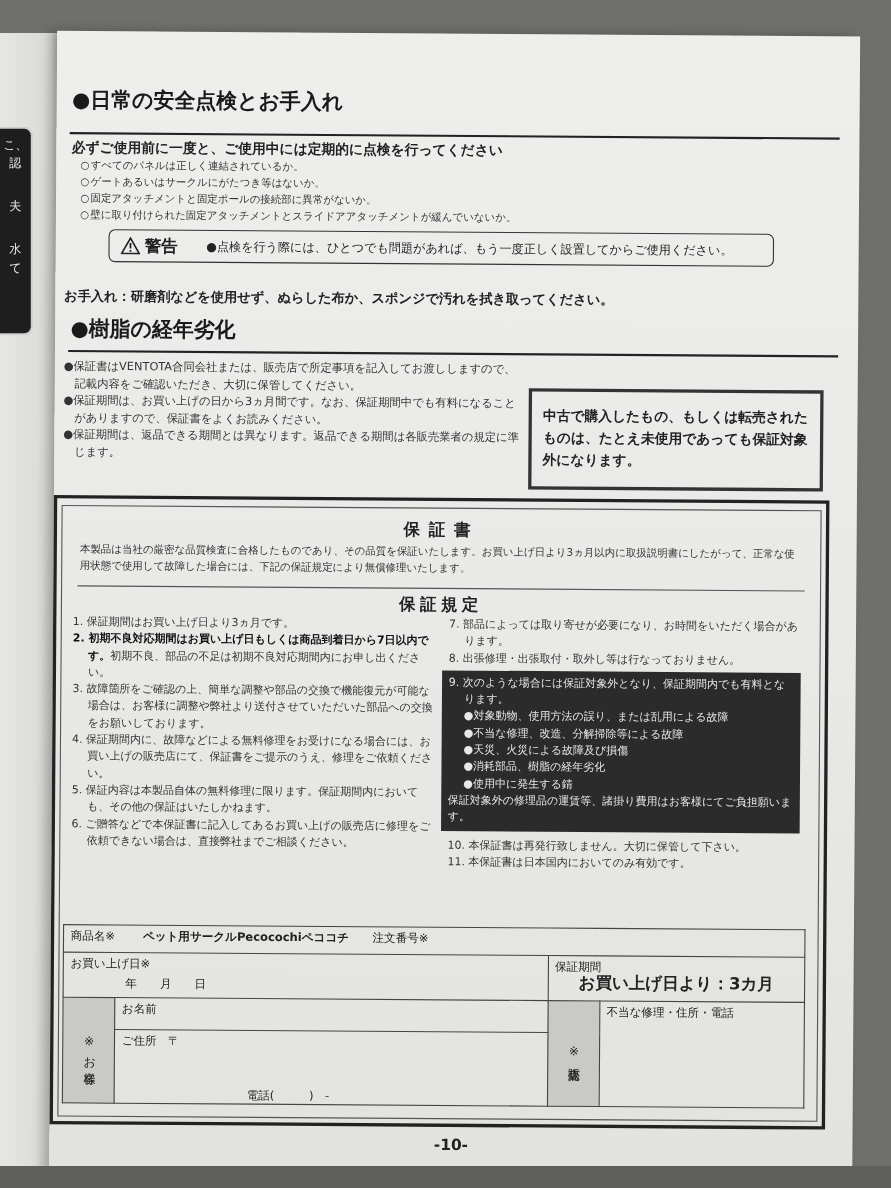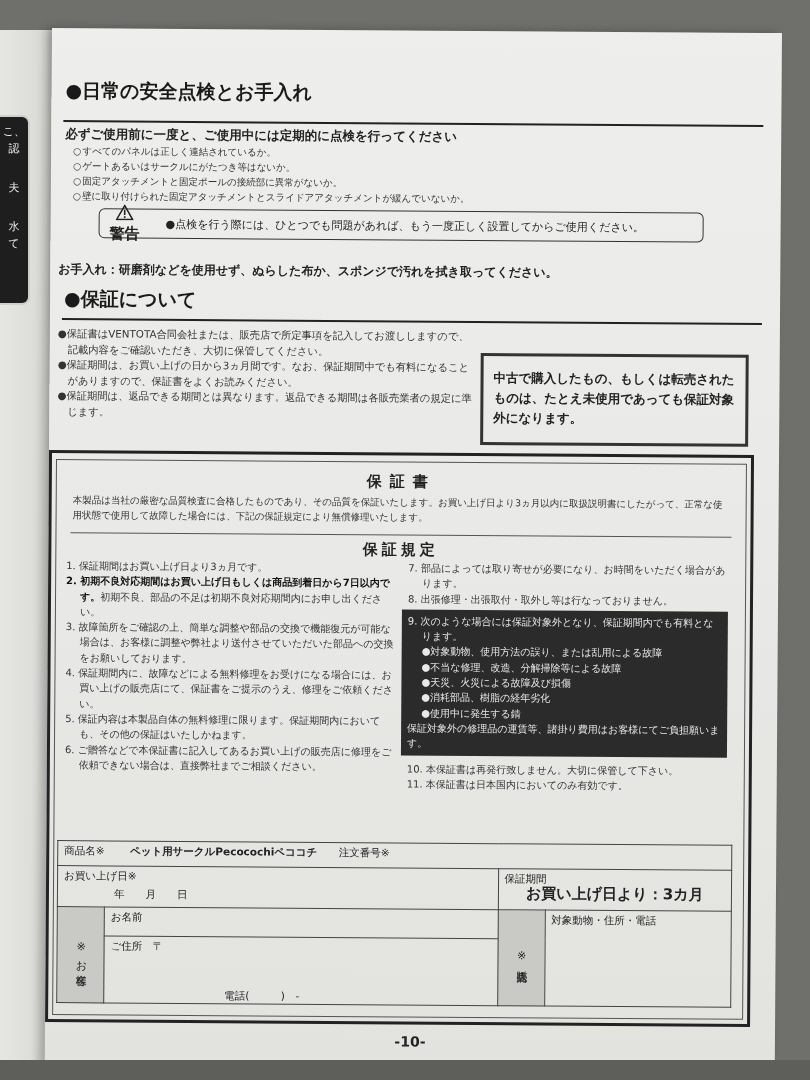--- a/index.html
+++ b/index.html
@@ -40,21 +40,21 @@
   .intro {
     position: absolute; left: 14px; top: 98px; font-weight: bold; font-size: 12.5px;
   }
   .checks { position: absolute; left: 22px; top: 115px; font-size: 9.5px; line-height: 15px; color:#333; }
   .checks div::before { content: "○"; margin-right: 1px; }
   .warn-box {
     position: absolute; left: 48px; top: 180px; width: 605px; height: 30px;
     border: 1.5px solid #333; border-radius: 6px;
     display: flex; align-items: center; padding-left: 10px; box-sizing: border-box;
   }
-  .warn-label { font-weight: bold; font-size: 15px; display: flex; align-items: center; gap: 4px; margin-right: 26px; flex-direction: column; }
+  .warn-label { font-weight: bold; font-size: 15px; display: flex; align-items: center; gap: 4px; margin-right: 26px; }
   .warn-text { font-size: 11px; }
   .care { position: absolute; left: 8px; top: 233px; font-weight: bold; font-size: 12px; }
   .wbullets { position: absolute; left: 8px; top: 298px; width: 420px; font-size: 10.3px; line-height: 15.5px; color:#333; }
   .wbullets p { margin: 0; padding-left: 10px; text-indent: -10px; }
   .wbullets p::before { content: "●"; }
   .used-box {
     position: absolute; left: 431px; top: 322px; width: 268px; height: 92px;
     border: 3px solid #333; box-sizing: border-box; padding: 12px 10px;
     font-weight: bold; font-size: 12.5px; line-height: 20px;
   }
@@ -115,21 +115,21 @@
           <path d="M9 1 L17 15 L1 15 Z" fill="none" stroke="#222" stroke-width="1.5"></path>
           <rect x="8.2" y="5.5" width="1.6" height="5" fill="#222"></rect>
           <rect x="8.2" y="11.8" width="1.6" height="1.6" fill="#222"></rect>
         </svg>
       <span>警告</span>
     </div>
     <div class="warn-text">●点検を行う際には、ひとつでも問題があれば、もう一度正しく設置してからご使用ください。</div>
   </div>
   <div class="care">お手入れ：研磨剤などを使用せず、ぬらした布か、スポンジで汚れを拭き取ってください。</div>
 
-  <div class="sec-title" style="top:258px">●保証について</div>
+  <div class="sec-title" style="top:258px">●樹脂の経年劣化</div>
   <div class="sec-rule" style="top:290px"></div>
   <div class="wbullets">
     <p>保証書はVENTOTA合同会社または、販売店で所定事項を記入してお渡ししますので、記載内容をご確認いただき、大切に保管してください。</p>
     <p>保証期間は、お買い上げの日から3ヵ月間です。なお、保証期間中でも有料になることがありますので、保証書をよくお読みください。</p>
     <p>保証期間は、返品できる期間とは異なります。返品できる期間は各販売業者の規定に準じます。</p>
   </div>
   <div class="used-box">中古で購入したもの、もしくは転売されたものは、たとえ未使用であっても保証対象外になります。</div>
 
   <div class="cert">
     <div class="cert-inner">
@@ -181,21 +181,21 @@
           </td>
           <td colspan="3">
             <div>保証期間</div>
             <div style="text-align:center; font-weight:bold; font-size:15px; margin-top:-2px">お買い上げ日より：3カ月</div>
           </td>
         </tr>
         <tr>
           <td rowspan="2" class="shade"><span style="writing-mode:vertical-rl">※お客様</span></td>
           <td colspan="2" style="height:22px; width:290px"><span>お名前</span></td>
           <td rowspan="2" class="shade"><span style="writing-mode:vertical-rl">※販売店</span></td>
-          <td rowspan="2"><span>対象動物・住所・電話</span></td>
+          <td rowspan="2"><span>不当な修理・住所・電話</span></td>
         </tr>
         <tr>
           <td colspan="2" style="height:60px; position:relative">
             <div>ご住所　〒</div>
             <div style="position:absolute; left:120px; bottom:0">電話(　　　)　-</div>
           </td>
         </tr>
       </tbody>
         </table>
     </div>

